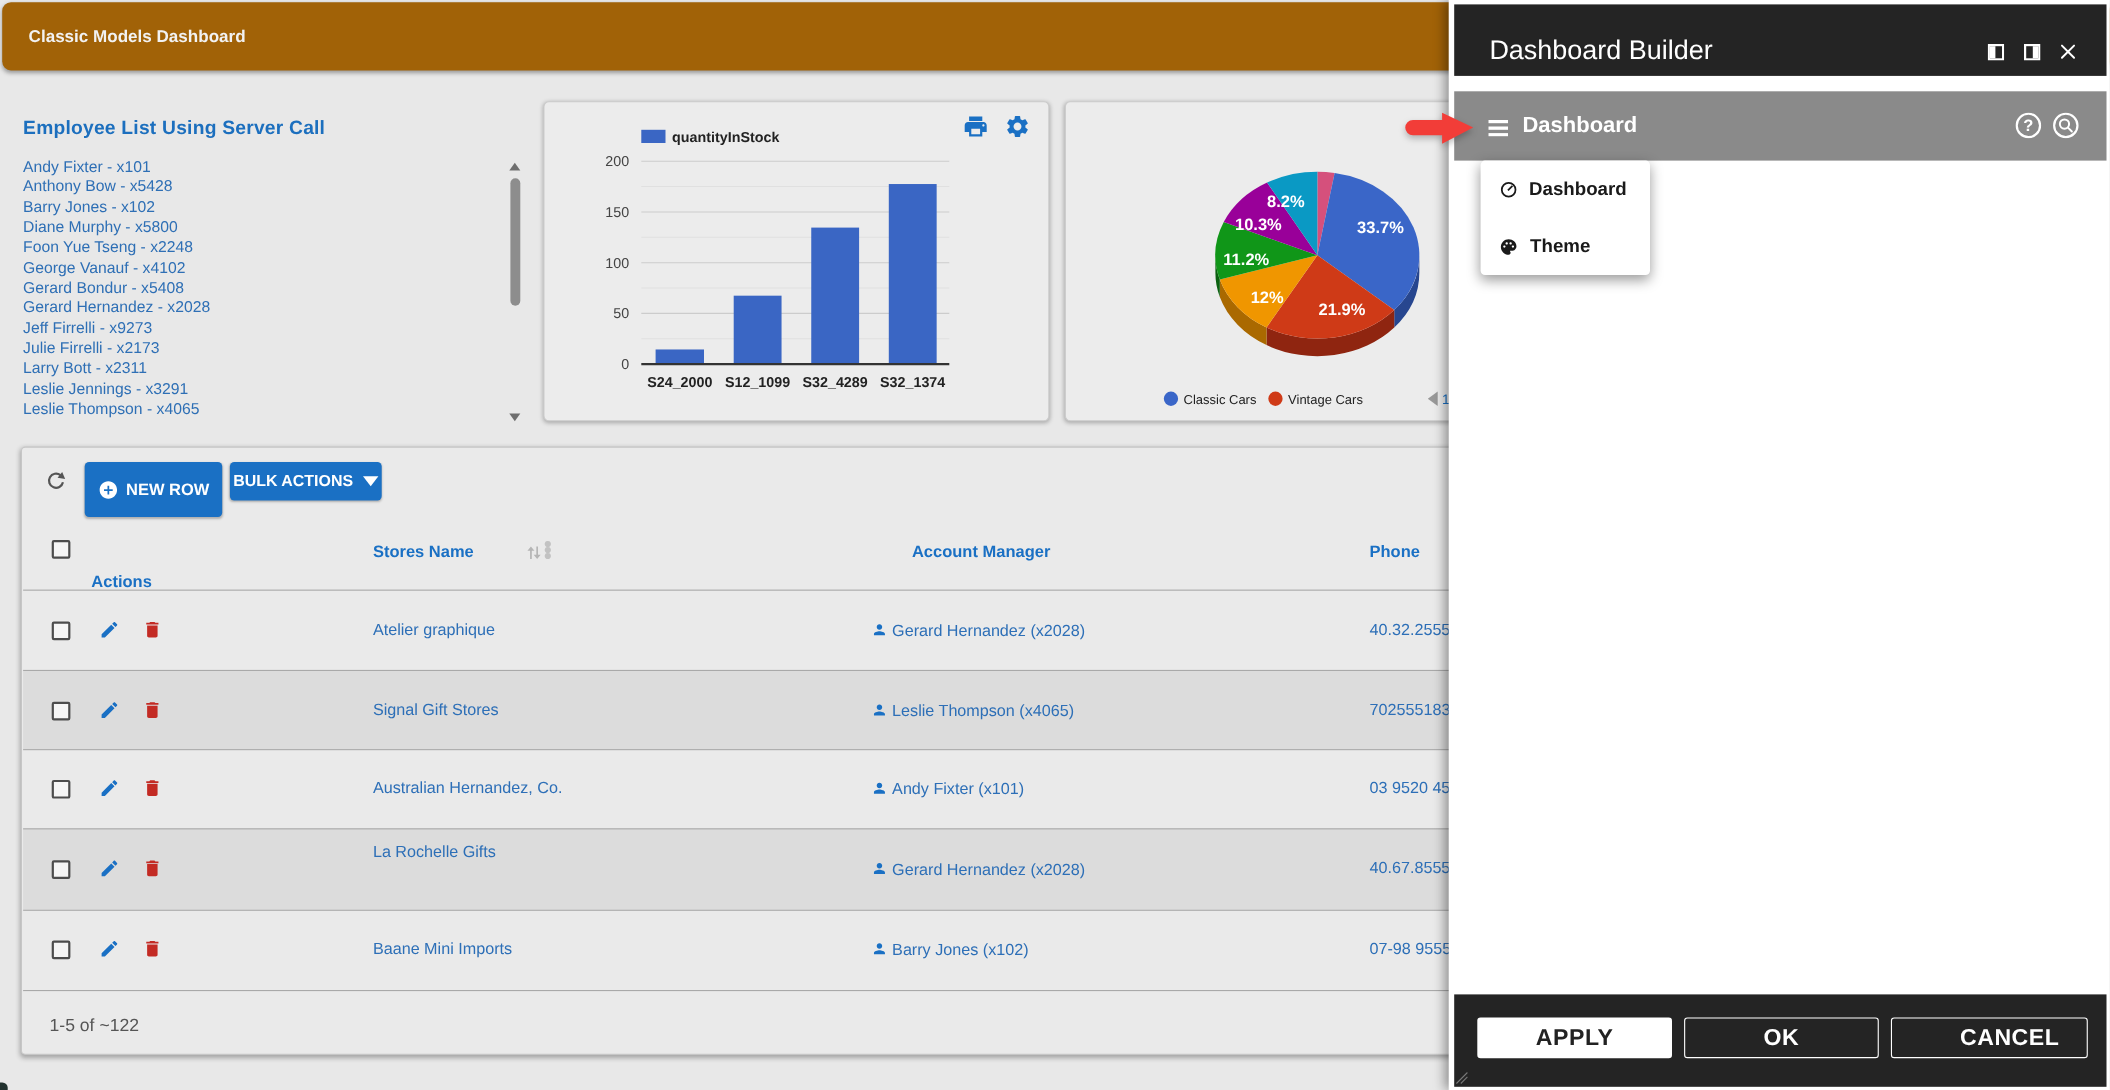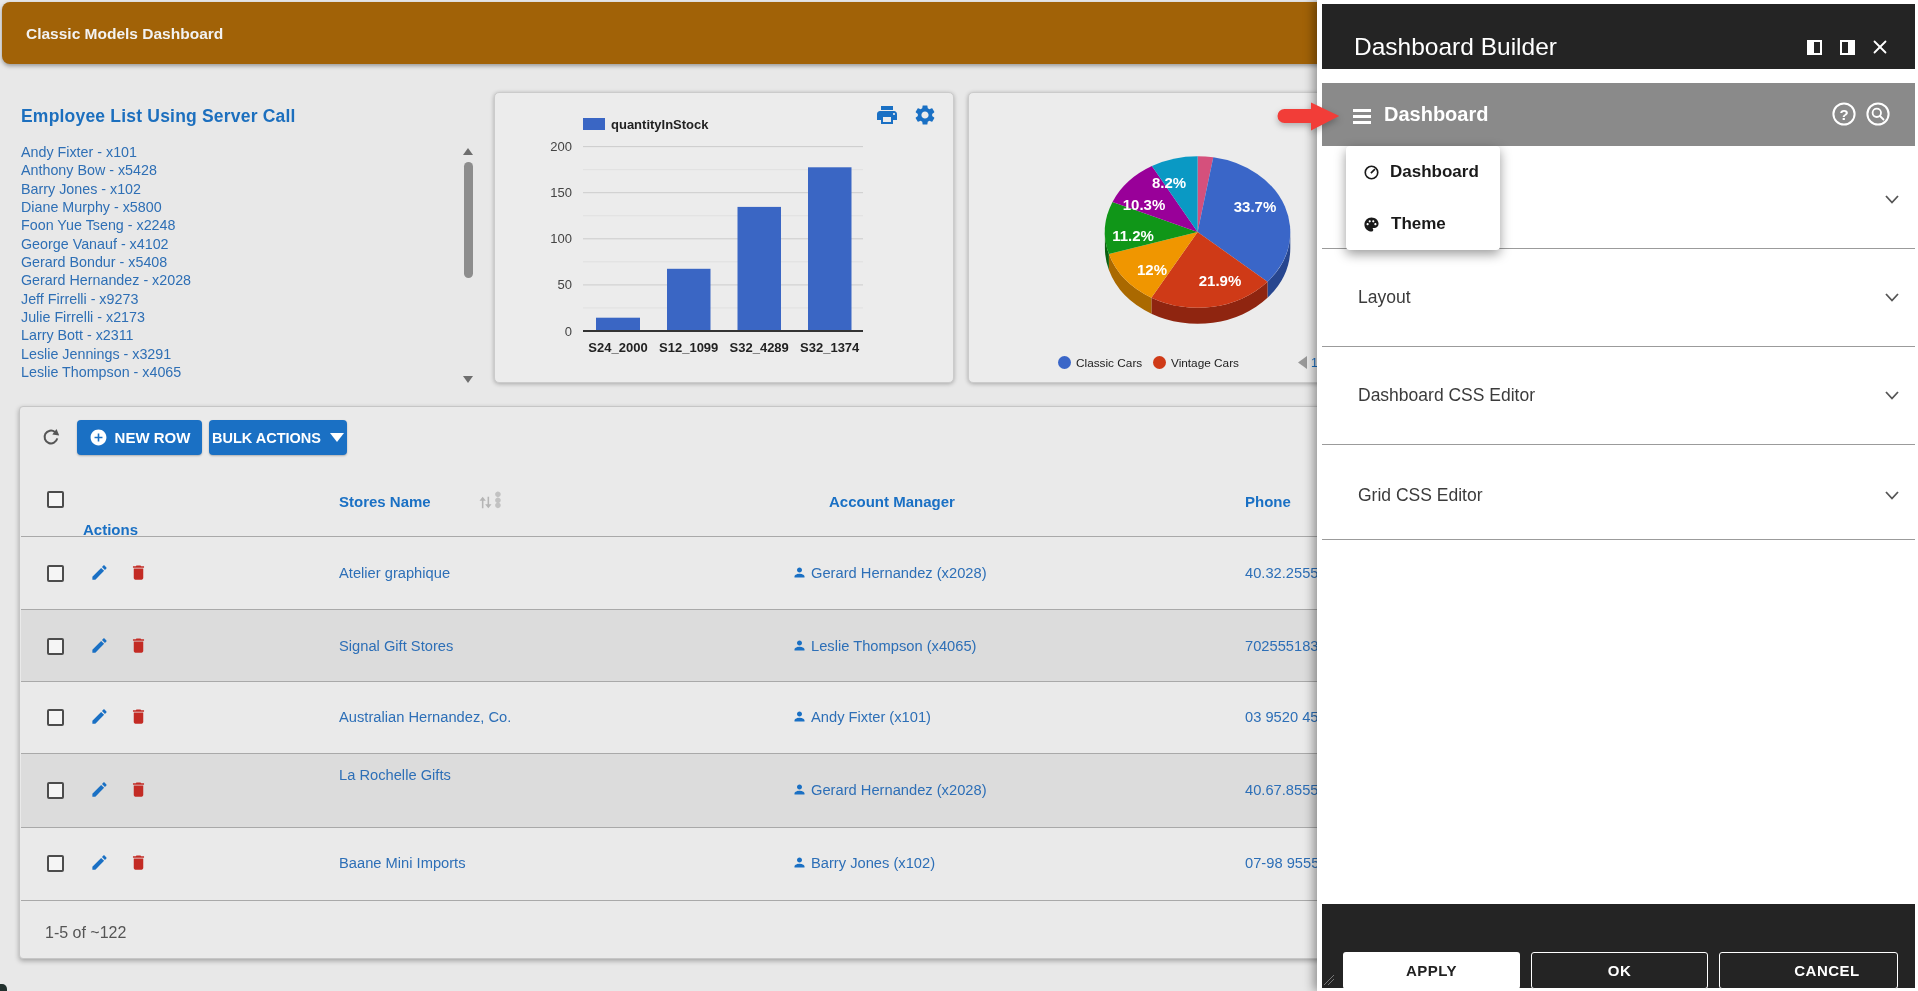--- a/index.html
+++ b/index.html
@@ -45,22 +45,22 @@
   box-shadow:-3px 0 10px rgba(0,0,0,.4); }
 #p-head { position:absolute; left:5px; top:4px; width:593px; height:65px; background:#242424; }
 #p-head .t { position:absolute; left:32px; top:29px; font-size:24.5px; color:#fff; }
 #p-gray { position:absolute; left:5px; top:83px; width:593px; height:63px; background:#8a8a8a; }
 #p-gray .t { position:absolute; font-size:20px; font-weight:bold; color:#fff; }
 #p-body { position:absolute; left:5px; top:146px; width:593px; height:758px; background:#fff; }
 .pdiv { position:absolute; left:0; width:593px; height:1px; background:#9b9b9b; }
 .ptitle { position:absolute; left:36px; font-size:17.5px; color:#3b3b3b; }
 .chev { position:absolute; left:562px; width:16px; height:16px; }
 #p-foot { position:absolute; left:5px; top:904px; width:593px; height:84px; background:#242424; }
-.fbtn { position:absolute; top:21px; height:37px; border-radius:3px; font-size:15px; font-weight:bold;
-  display:flex; align-items:center; justify-content:center; letter-spacing:.5px;margin-top:27px; }
+.fbtn { position:absolute; top:21px; height:37px; border-radius:3px; font-size:21px; font-weight:bold;
+  display:flex; align-items:center; justify-content:center; letter-spacing:.5px; }
 #menu { position:absolute; left:1346px; top:146px; width:154px; height:104px; background:#fff;
   border-radius:4px; box-shadow:0 4px 12px rgba(0,0,0,.4); z-index:50; }
 #menu .item { position:absolute; left:0; width:154px; height:52px; display:flex; align-items:center; }
 #menu .item span { font-size:17px; font-weight:600; color:#1a1a1a; margin-left:11px; }
 </style>
 </head>
 <body>
 
 <div id="topbar">
     <span>Classic Models Dashboard</span>
@@ -158,21 +158,21 @@
 </div>
 
 <div id="table-card">
 
   <svg class="abs" style="left:20px;top:19px" width="22" height="22" viewBox="0 0 24 24">
     <g transform="rotate(38 12 12)">
         <path d="M12 5 a7 7 0 1 0 6.3 4" fill="none" stroke="#555" stroke-width="2.2"></path>
     <path d="M11.4 1.4 L18 5.1 L11.4 8.9 Z" fill="#555"></path>
       </g>
   </svg>
-  <div class="btn-blue" style="left:57px;top:13px;width:125px;height:35px;">
+  <div class="btn-blue" style="left:57px;top:13px;width:125px;height:50px;">
     <svg width="19" height="19" viewBox="0 0 24 24" fill="#fff" style="margin-right:7px">
       <path d="M12 2C6.48 2 2 6.48 2 12s4.48 10 10 10 10-4.48 10-10S17.52 2 12 2zm5 11h-4v4h-2v-4H7v-2h4V7h2v4h4v2z"></path>
     </svg>NEW ROW</div>
   <div class="btn-blue" style="left:189px;top:13px;width:138px;height:35px;font-size:14.5px;">BULK ACTIONS
     <span style="display:inline-block;width:0;height:0;border-left:7px solid transparent;border-right:7px solid transparent;border-top:9px solid #fff;margin-left:9px"></span></div>
 
   <div class="cbx" style="left:27px;top:84px;"></div>
   <div class="hdr" style="left:63px;top:86px;margin-top:28px;">Actions</div>
   <div class="hdr" style="left:319px;top:86px;">Stores Name</div>
   <svg class="abs" style="left:457px;top:87px" width="17" height="17" viewBox="0 0 24 24" fill="#b5b5b5">
@@ -285,41 +285,20 @@
     <svg class="abs" style="left:510px;top:19px" width="24" height="24" viewBox="0 0 24 24">
       <circle cx="12" cy="12" r="10.6" fill="none" stroke="#fff" stroke-width="2"></circle>
       <text x="12" y="17.5" font-size="15" font-weight="bold" fill="#ffffff" text-anchor="middle">?</text>
     </svg>
     <svg class="abs" style="left:544px;top:19px" width="24" height="24" viewBox="0 0 24 24">
       <circle cx="12" cy="12" r="10.6" fill="none" stroke="#fff" stroke-width="2"></circle>
       <circle cx="10.8" cy="10.8" r="4.2" fill="none" stroke="#fff" stroke-width="1.8"></circle>
       <line x1="14" y1="14" x2="17.5" y2="17.5" stroke="#fff" stroke-width="1.8" stroke-linecap="round"></line>
     </svg>
   </div>
-  <div id="p-body">
-    <svg class="chev" style="top:45px" viewBox="0 0 16 16">
-        <path d="M2 5 L8 11.5 L14 5" fill="none" stroke="#555" stroke-width="1.8"></path>
-      </svg>
-    <div class="pdiv" style="top:102px"></div>
-    <div class="ptitle" style="top:141px">Layout</div>
-    <svg class="chev" style="top:143px" viewBox="0 0 16 16">
-        <path d="M2 5 L8 11.5 L14 5" fill="none" stroke="#555" stroke-width="1.8"></path>
-      </svg>
-    <div class="pdiv" style="top:200px"></div>
-    <div class="ptitle" style="top:239px">Dashboard CSS Editor</div>
-    <svg class="chev" style="top:241px" viewBox="0 0 16 16">
-        <path d="M2 5 L8 11.5 L14 5" fill="none" stroke="#555" stroke-width="1.8"></path>
-      </svg>
-    <div class="pdiv" style="top:298px"></div>
-    <div class="ptitle" style="top:339px">Grid CSS Editor</div>
-    <svg class="chev" style="top:341px" viewBox="0 0 16 16">
-        <path d="M2 5 L8 11.5 L14 5" fill="none" stroke="#555" stroke-width="1.8"></path>
-      </svg>
-    <div class="pdiv" style="top:393px"></div>
-  </div>
   <div id="p-foot">
     <svg class="abs" style="left:1px;top:70px" width="12" height="12" viewBox="0 0 12 12">
         <path d="M1 11 L11 1 M5 11 L11 5" stroke="#777" stroke-width="1"></path>
       </svg>
     <div class="fbtn" style="left:21px;width:177px;background:#fff;color:#222;">APPLY</div>
     <div class="fbtn" style="left:209px;width:177px;background:#242424;color:#fff;border:1.5px solid #fff;">OK</div>
     <div class="fbtn" style="left:397px;width:179px;background:#242424;color:#fff;border:1.5px solid #fff;padding-left:37px;">CANCEL</div>
   </div>
 </div>
 

